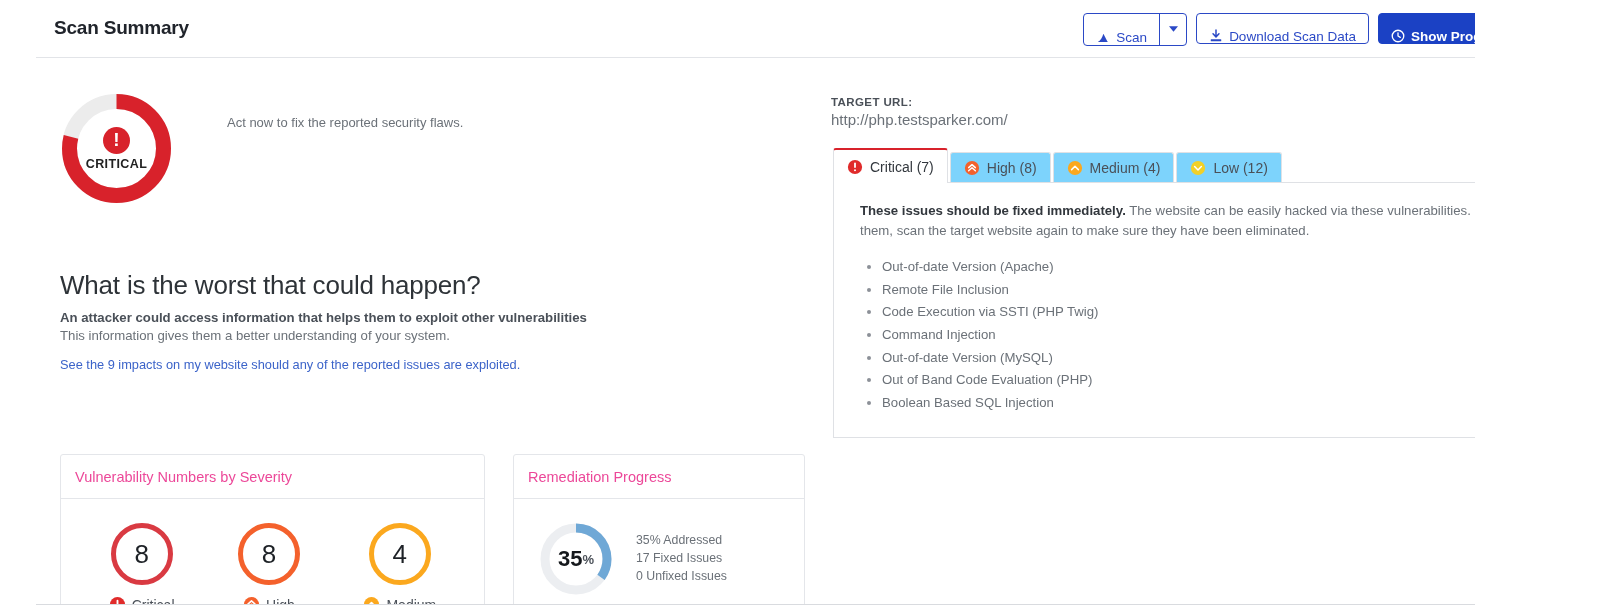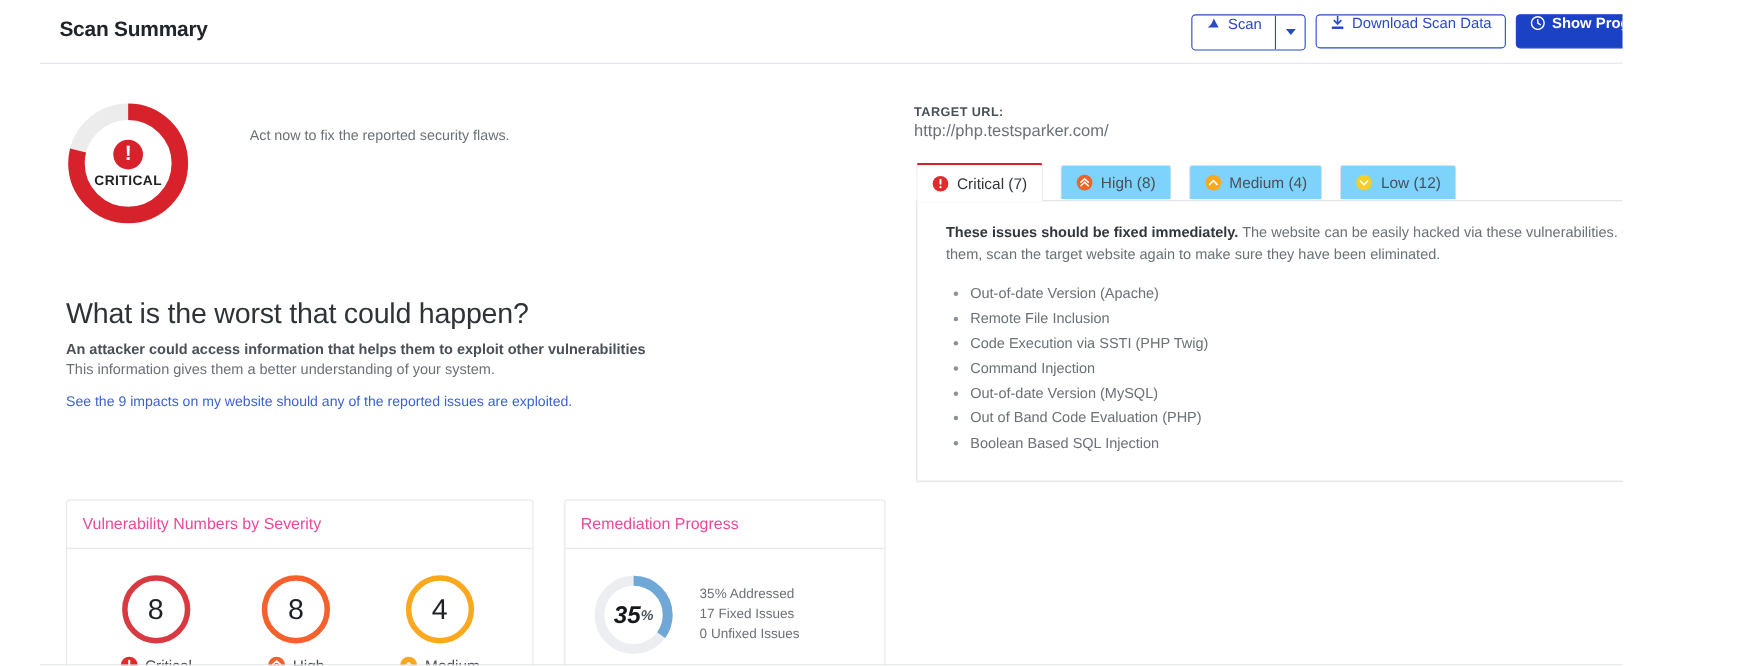--- a/index.html
+++ b/index.html
@@ -41,21 +41,21 @@
     position: absolute;
     right: 16px;
     top: 13px;
     display: flex;
     align-items: stretch;
     gap: 9px;
     height: 31px;
   }
   .btn {
     display: inline-flex;
-    align-items: flex-start;
+    align-items: flex-end;
     gap: 6px;
     height: 31px;
     padding: 0 12px;
     border-radius: 4px;
     font-size: 13.5px;
     box-sizing: border-box;
     white-space: nowrap;
     cursor: pointer;
     line-height: 1;
   }
@@ -74,21 +74,21 @@
     display: flex;
     align-items: stretch;
     border: 1px solid #2b49c6;
     border-radius: 4px;
     overflow: hidden;
     background: #fff;
     height: 31px;
   }
   .btn-split .main {
     display: inline-flex;
-    align-items: flex-start;
+    align-items: flex-end;
     gap: 6px;
     padding: 0 12px;
     color: #2b49c6;
     font-size: 13.5px;
     cursor: pointer;
   }
   .btn-split .caret {
     display: inline-flex;
     align-items: center;
     justify-content: center;
@@ -246,21 +246,21 @@
     color: #4a5058;
   }
   .sev-ic { width: 17px; height: 17px; flex: none; }
 
   .rem-body {
     display: flex;
     align-items: flex-start;
     padding: 22px 0 0 24px;
     box-sizing: border-box;
   }
-  .rem-left { display: flex; flex-direction: column; align-items: flex-end; font-style: italic; }
+  .rem-left { display: flex; flex-direction: column; align-items: flex-end; }
   .rem-donut { position: relative; width: 76px; height: 76px; }
   .rem-center {
     position: absolute; left: 0; top: 0;
     width: 76px; height: 76px;
     display: flex; align-items: center; justify-content: center;
   }
   .rem-pct {
     font-size: 22px; font-weight: bold; color: #15181c; line-height: 1;
   }
   .rem-pct-sign { font-size: 13px; font-weight: bold; color: #4a5058; }
@@ -291,22 +291,22 @@
     position: absolute;
     left: 0; top: 53px;
     font-size: 15px;
     color: #6b7178;
   }
 
   .tabs {
     position: absolute;
     left: 2px; top: 90px;
     display: flex;
-    align-items: center;
-    gap: 16px;
+    align-items: flex-end;
+    gap: 2px;
   }
   .tab {
     display: flex;
     align-items: center;
     gap: 7px;
     height: 31px;
     padding: 0 13px;
     font-size: 14px;
     color: #4a5058;
     background: #7dd3fc;

